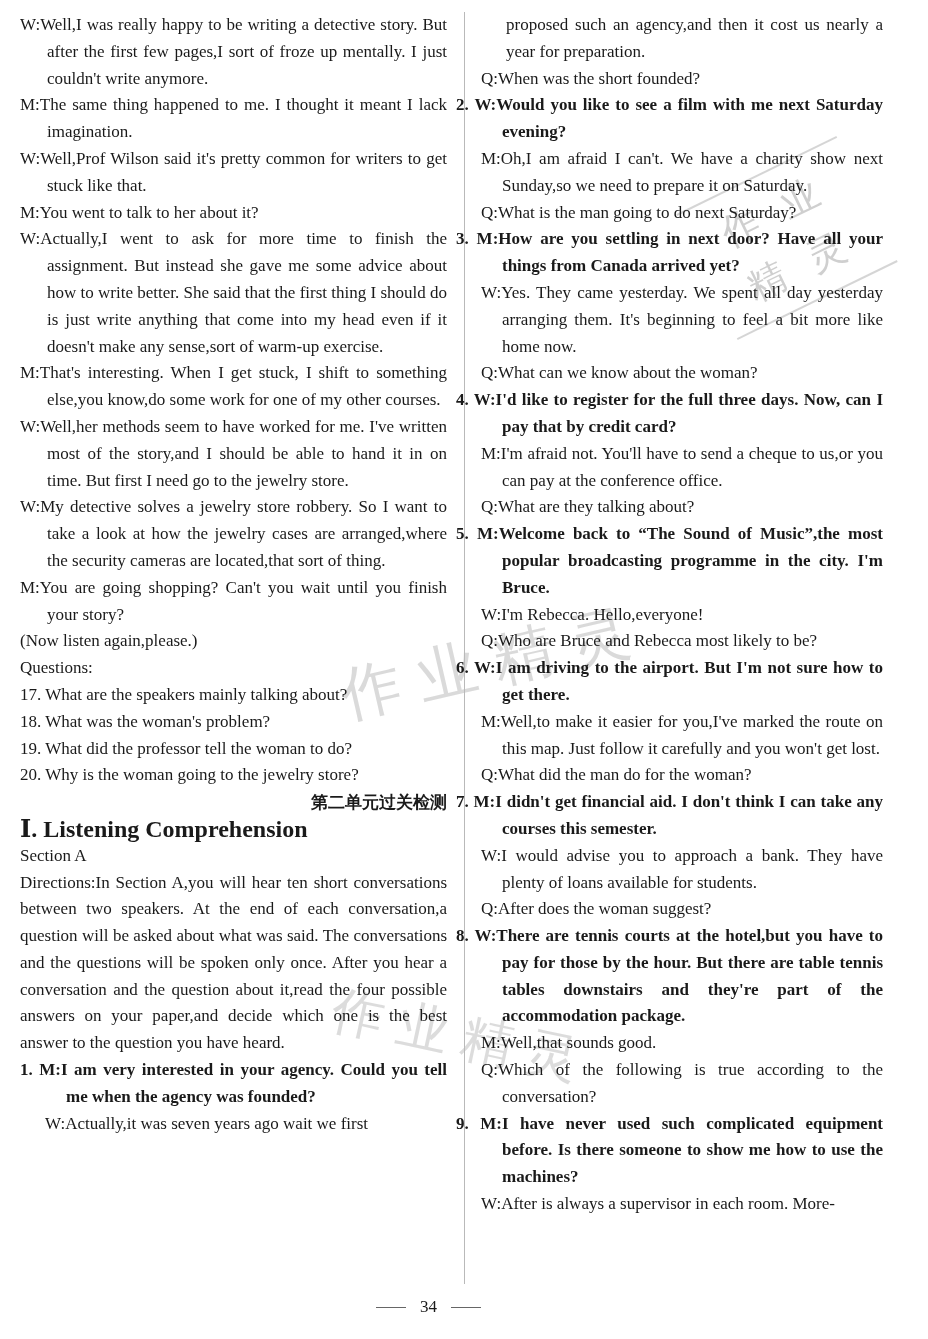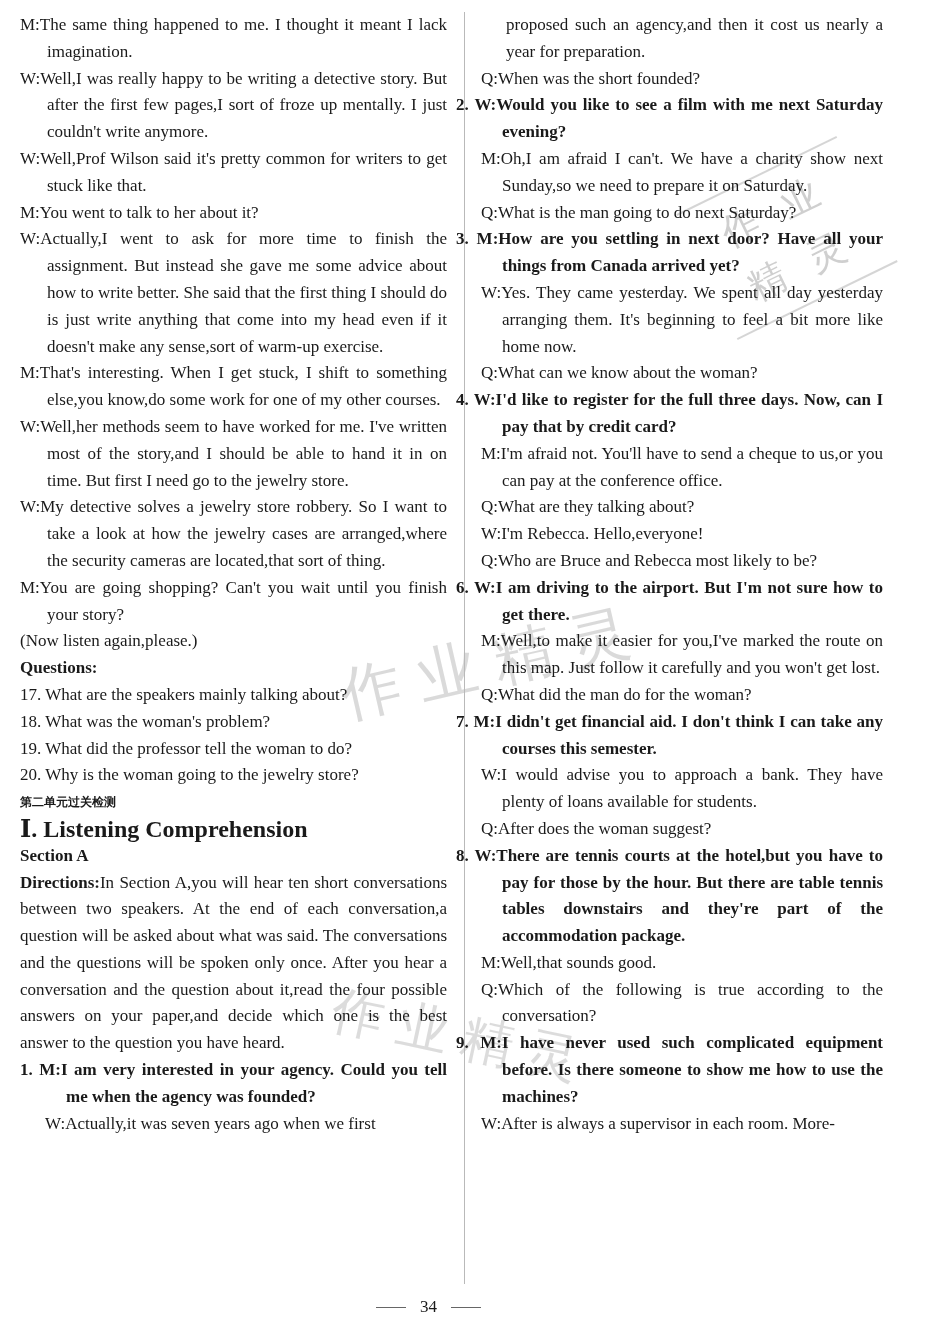--- a/index.html
+++ b/index.html
@@ -19,23 +19,23 @@
   }
   .col p, .col h2, .col h3 { margin: 0; }
   .left  { left: 20px; }
   .right { left: 456px; }
   .d     { padding-left: 27px; text-indent: -27px; }
   .n     { padding-left: 46px; text-indent: -46px; font-weight: bold; }
   .s     { padding-left: 46px; text-indent: -21px; }
   .q     { padding-left: 46px; text-indent: -21px; }
   .cont  { padding-left: 50px; }
   .qitem { padding-left: 32px; text-indent: -32px; }
-  .bold  { font-weight: bold; }
+  .bold  { font-weight: normal; }
   .unit-title {
-    text-align: left; font-weight: bold; font-size: 12px;
+    text-align: right; font-weight: bold; font-size: 17px;
     font-family: "DejaVu Sans", "Liberation Sans", sans-serif;
   }
   .sec-head { font-weight: bold; font-size: 24px; }
   .divider {
     position: absolute; left: 464px; top: 12px;
     width: 1px; height: 1272px; background: #b9b9b9; z-index: 1;
   }
   .footer {
     position: absolute; top: 1297px; left: 0; width: 857px;
     display: flex; justify-content: center; align-items: center;
@@ -71,59 +71,60 @@
 
 <div>
 
   <div class="wm wm1">作业精灵</div>
   <div class="wm wm2">作业精灵</div>
   <div class="wm wm3">作业精灵</div>
 
   <div class="divider"></div>
 
   <div class="col left">
+    <p class="d"><span class="lbl">W:</span><span>Well,I was really happy to be writing a detective story. But after the first few pages,I sort of froze up mentally. I just couldn't write anymore.</span></p>
     <p class="d"><span class="lbl">M:</span><span>The same thing happened to me. I thought it meant I lack imagination.</span></p>
-    <p class="d"><span class="lbl">W:</span><span>Well,I was really happy to be writing a detective story. But after the first few pages,I sort of froze up mentally. I just couldn't write anymore.</span></p>
     <p class="d"><span class="lbl">W:</span><span>Well,Prof Wilson said it's pretty common for writers to get stuck like that.</span></p>
     <p class="d"><span class="lbl">M:</span><span>You went to talk to her about it?</span></p>
     <p class="d"><span class="lbl">W:</span><span>Actually,I went to ask for more time to finish the assignment. But instead she gave me some advice about how to write better. She said that the first thing I should do is just write anything that come into my head even if it doesn't make any sense,sort of warm-up exercise.</span></p>
     <p class="d"><span class="lbl">M:</span><span>That's interesting. When I get stuck, I shift to something else,you know,do some work for one of my other courses.</span></p>
     <p class="d"><span class="lbl">W:</span><span>Well,her methods seem to have worked for me. I've written most of the story,and I should be able to hand it in on time. But first I need go to the jewelry store.</span></p>
     <p class="d"><span class="lbl">W:</span><span>My detective solves a jewelry store robbery. So I want to take a look at how the jewelry cases are arranged,where the security cameras are located,that sort of thing.</span></p>
     <p class="d"><span class="lbl">M:</span><span>You are going shopping? Can't you wait until you finish your story?</span></p>
     <p>(Now listen again,please.)</p>
     <p class="bold">Questions:</p>
     <p class="qitem"><span>17.</span> <span>What are the speakers mainly talking about?</span></p>
     <p class="qitem"><span>18.</span> <span>What was the woman's problem?</span></p>
     <p class="qitem"><span>19.</span> <span>What did the professor tell the woman to do?</span></p>
     <p class="qitem"><span>20.</span> <span>Why is the woman going to the jewelry store?</span></p>
     <h2 class="unit-title">第二单元过关检测</h2>
     <h3 class="sec-head">Ⅰ. Listening Comprehension</h3>
     <p class="bold">Section A</p>
     <p><span class="bold">Directions:</span><span>In Section A,you will hear ten short conversations between two speakers. At the end of each conversation,a question will be asked about what was said. The conversations and the questions will be spoken only once. After you hear a conversation and the question about it,read the four possible answers on your paper,and decide which one is the best answer to the question you have heard.</span></p>
     <p class="n"><span>1.</span> <span class="lbl">M:</span><span>I am very interested in your agency. Could you tell me when the agency was founded?</span></p>
-    <p class="s"><span class="lbl">W:</span><span>Actually,it was seven years ago when we first</span></p>
+    <p class="s"><span class="lbl">W:</span><span>Actually,it was seven years ago wait we first</span></p>
   </div>
 
   <div class="col right">
     <p class="cont">proposed such an agency,and then it cost us nearly a year for preparation.</p>
     <p class="q"><span class="lbl">Q:</span><span>When was the short founded?</span></p>
 
     <p class="n"><span>2.</span> <span class="lbl">W:</span><span>Would you like to see a film with me next Saturday evening?</span></p>
     <p class="s"><span class="lbl">M:</span><span>Oh,I am afraid I can't. We have a charity show next Sunday,so we need to prepare it on Saturday.</span></p>
     <p class="q"><span class="lbl">Q:</span><span>What is the man going to do next Saturday?</span></p>
 
     <p class="n"><span>3.</span> <span class="lbl">M:</span><span>How are you settling in next door? Have all your things from Canada arrived yet?</span></p>
     <p class="s"><span class="lbl">W:</span><span>Yes. They came yesterday. We spent all day yesterday arranging them. It's beginning to feel a bit more like home now.</span></p>
     <p class="q"><span class="lbl">Q:</span><span>What can we know about the woman?</span></p>
 
     <p class="n"><span>4.</span> <span class="lbl">W:</span><span>I'd like to register for the full three days. Now, can I pay that by credit card?</span></p>
     <p class="s"><span class="lbl">M:</span><span>I'm afraid not. You'll have to send a cheque to us,or you can pay at the conference office.</span></p>
     <p class="q"><span class="lbl">Q:</span><span>What are they talking about?</span></p>
 
+    <p class="n"><span>5.</span> <span class="lbl">M:</span><span>Welcome back to “The Sound of Music”,the most popular broadcasting programme in the city. I'm Bruce.</span></p>
     <p class="s"><span class="lbl">W:</span><span>I'm Rebecca. Hello,everyone!</span></p>
     <p class="q"><span class="lbl">Q:</span><span>Who are Bruce and Rebecca most likely to be?</span></p>
 
     <p class="n"><span>6.</span> <span class="lbl">W:</span><span>I am driving to the airport. But I'm not sure how to get there.</span></p>
     <p class="s"><span class="lbl">M:</span><span>Well,to make it easier for you,I've marked the route on this map. Just follow it carefully and you won't get lost.</span></p>
     <p class="q"><span class="lbl">Q:</span><span>What did the man do for the woman?</span></p>
 
     <p class="n"><span>7.</span> <span class="lbl">M:</span><span>I didn't get financial aid. I don't think I can take any courses this semester.</span></p>
     <p class="s"><span class="lbl">W:</span><span>I would advise you to approach a bank. They have plenty of loans available for students.</span></p>
     <p class="q"><span class="lbl">Q:</span><span>After does the woman suggest?</span></p>

